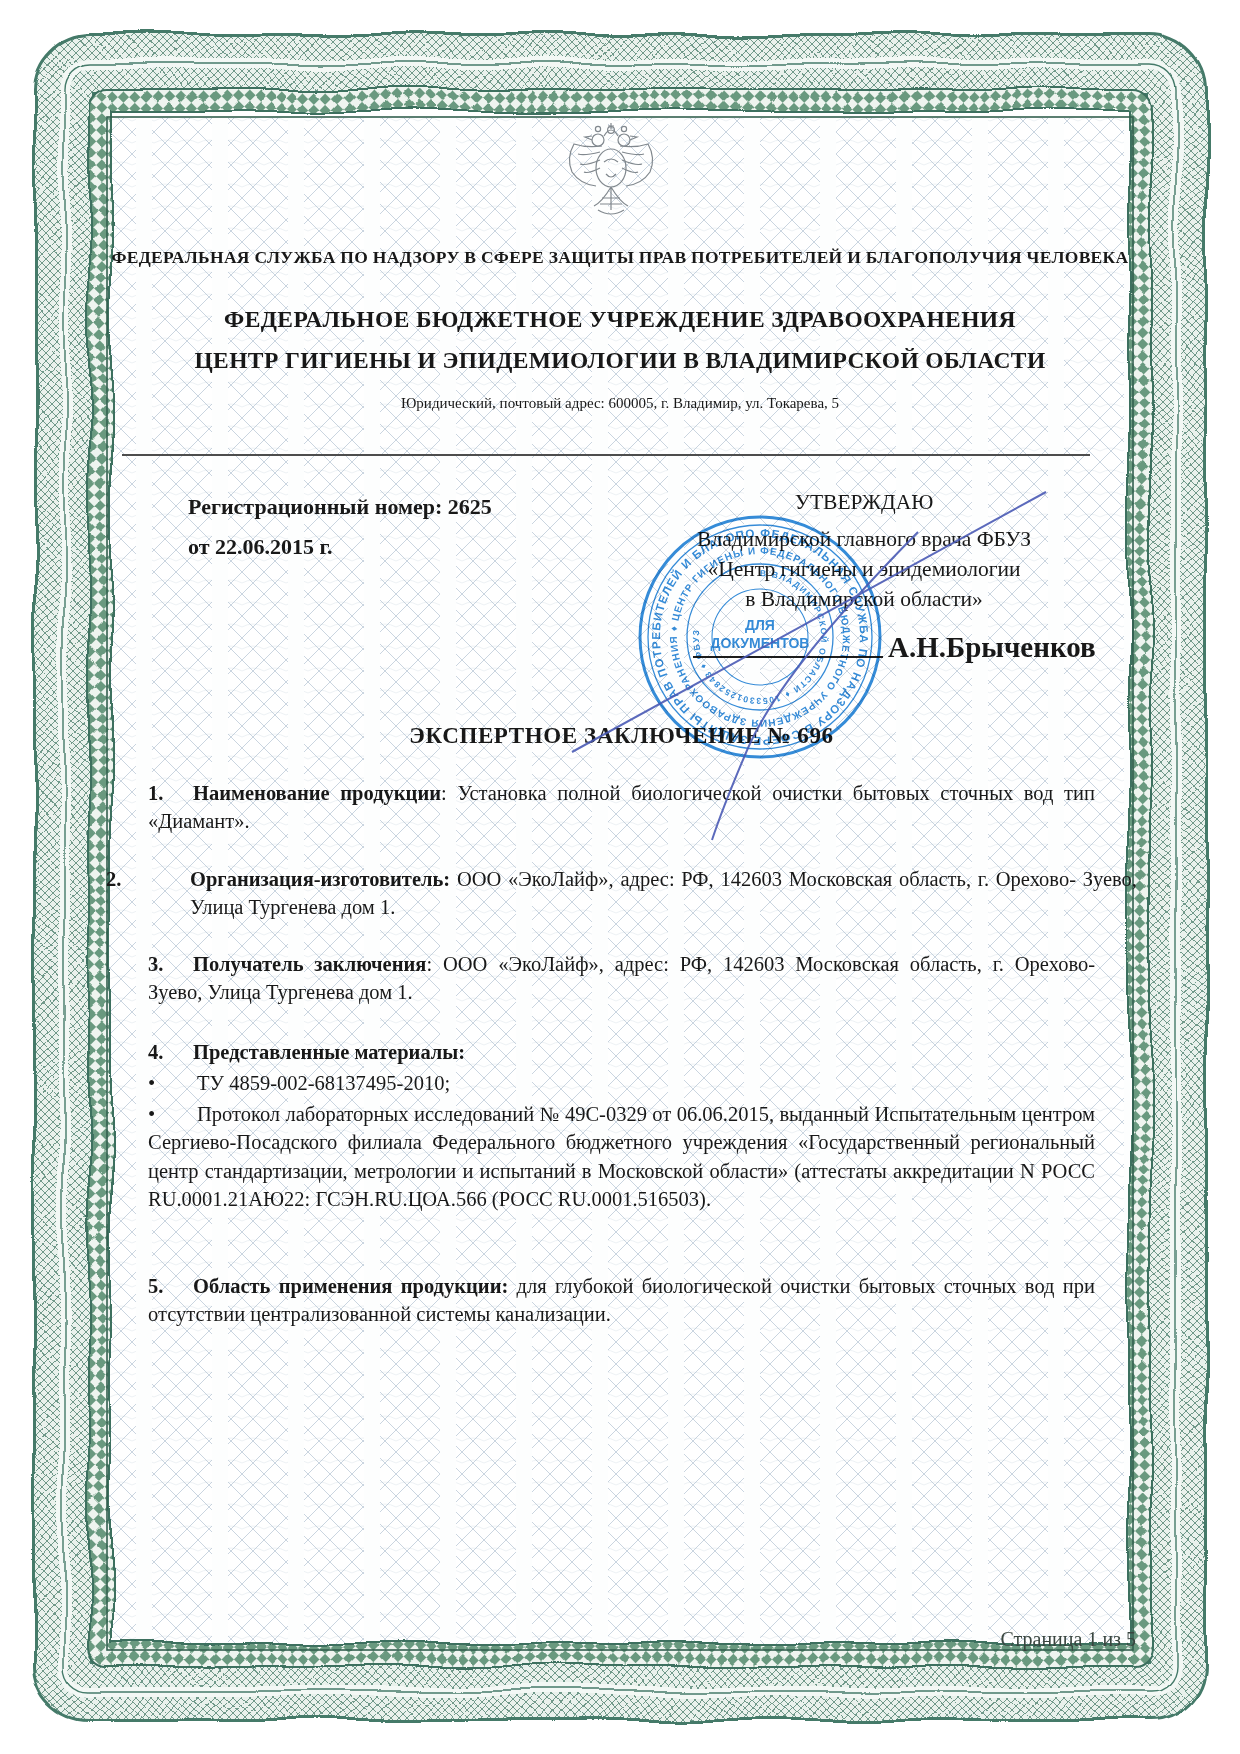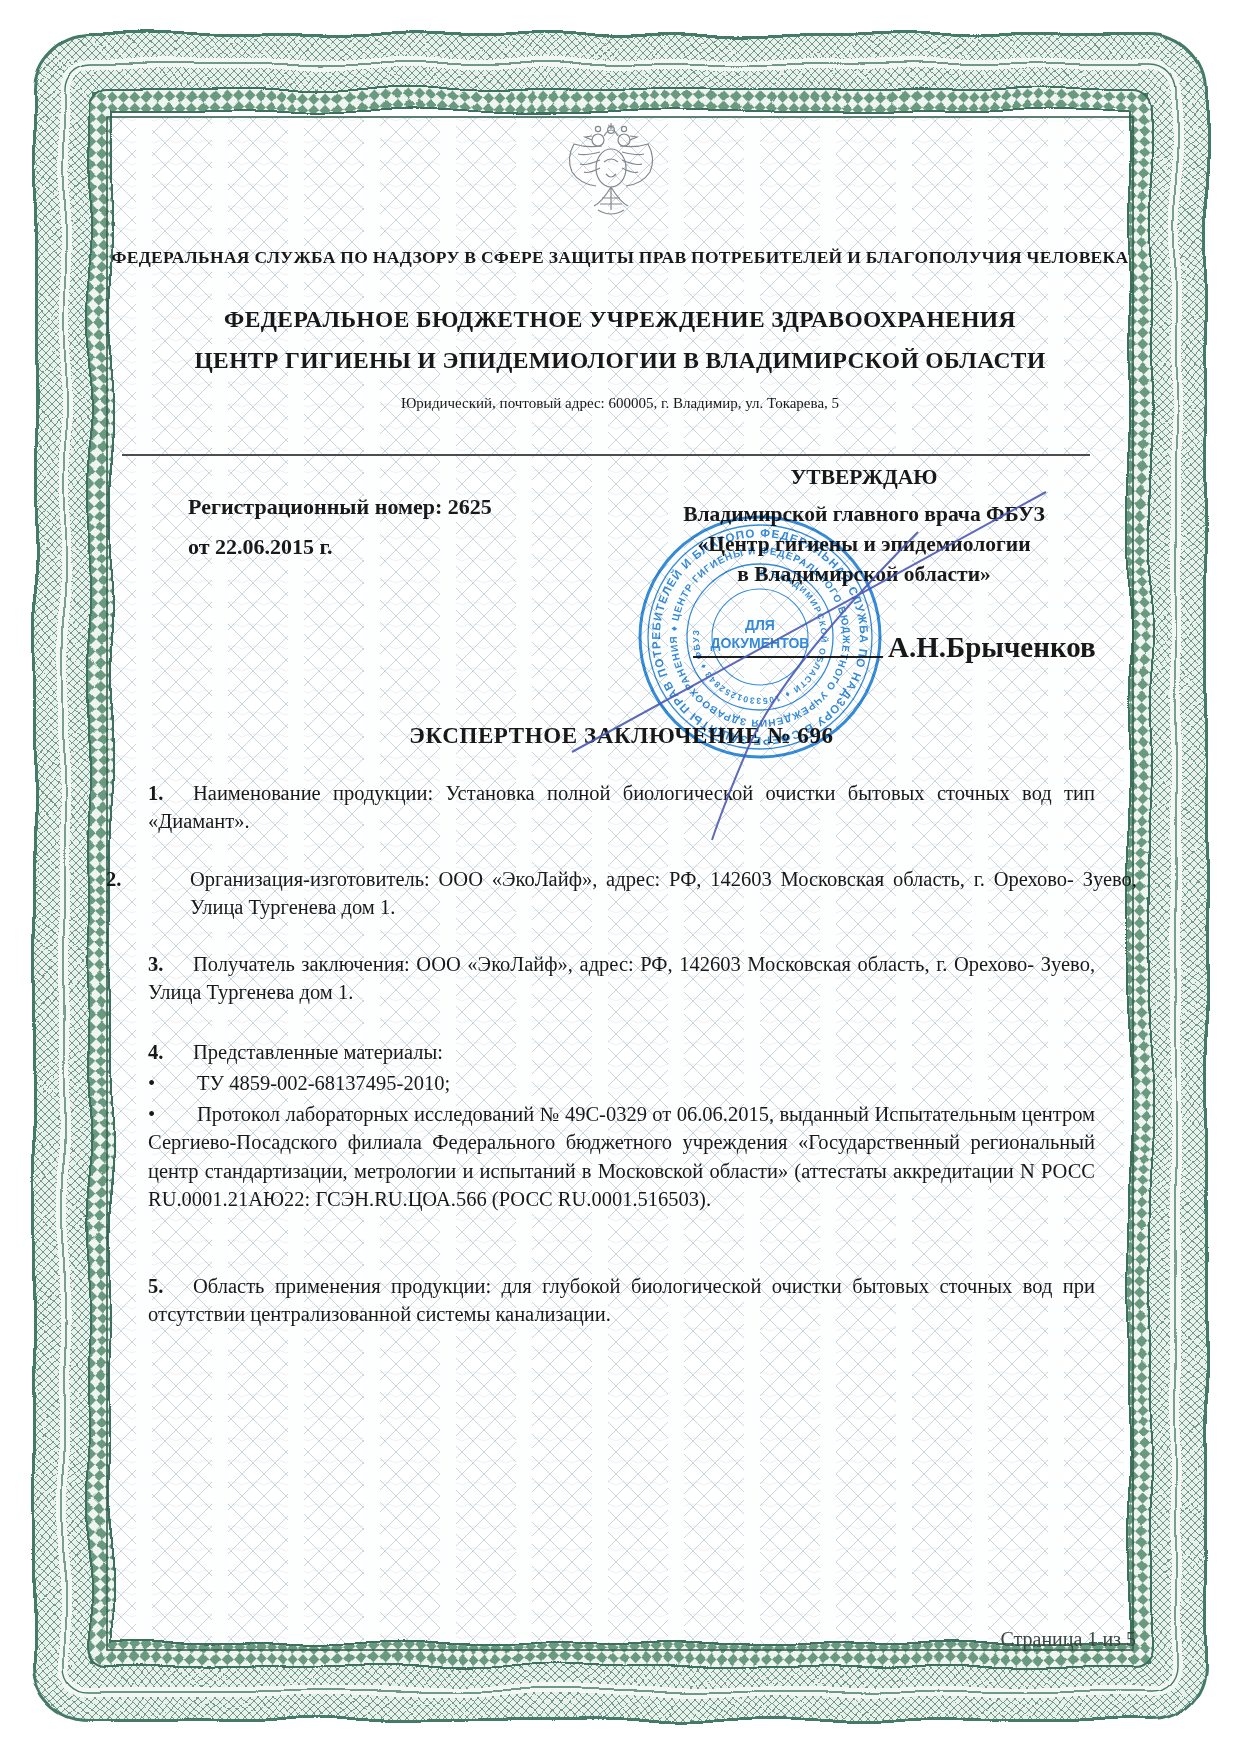--- a/index.html
+++ b/index.html
@@ -11,29 +11,29 @@
   .decor-svg{position:absolute;left:0;top:0;z-index:0;}
   .content{z-index:2;}
   .agency-line{left:75px;top:247px;width:1090px;text-align:center;
     font-weight:700;font-size:17.5px;letter-spacing:.3px;}
   .org-name{left:120px;top:299px;width:1000px;text-align:center;
     font-weight:700;font-size:23.5px;line-height:41px;letter-spacing:.4px;}
   .address{left:120px;top:390px;width:1000px;text-align:center;
     font-size:15px;line-height:27.5px;}
   .divider{left:122px;top:454px;width:968px;border-top:2px solid #4d4d4d;height:0;}
   .reg-block{left:160px;top:487px;font-weight:700;font-size:22px;line-height:40px;margin-left:28px;}
-  .approve-block{left:618px;top:462px;width:492px;text-align:center;
-    font-weight:700;font-size:21.5px;line-height:30px;}
+  .approve-block{left:618px;top:487px;width:492px;text-align:center;
+    font-weight:400;font-size:21.5px;line-height:30px;}
   .approve-block .first{margin-bottom:7px;}
   .sig-line{left:693px;top:656px;width:190px;border-bottom:2px solid #1d1d1d;height:0;}
   .sig-name{left:888px;top:631px;font-weight:700;font-size:29px;}
   .doc-title{left:148px;top:723px;width:947px;text-align:center;
     font-weight:700;font-size:23px;letter-spacing:.6px;}
   .para{left:148px;width:947px;font-size:20.5px;line-height:28.4px;text-align:justify;}
-  .para b{font-weight:400;}
+  .para b{font-weight:700;}
   .num{display:inline-block;width:45px;font-weight:700;}
   .hang2{padding-left:42px;text-indent:-42px;}
   .hang2 .num{width:42px;}
   .bullet .num{width:49px;font-weight:400;}
   .footer{left:880px;top:1628px;width:256px;text-align:right;
     font-size:20px;color:#39453f;}
   .stamp-svg{left:625px;top:502px;z-index:4;mix-blend-mode:multiply;opacity:.9;}
   .sig-svg{left:0;top:0;z-index:5;pointer-events:none;}
   .eagle-svg{left:556px;top:110px;z-index:1;}
 </style>

